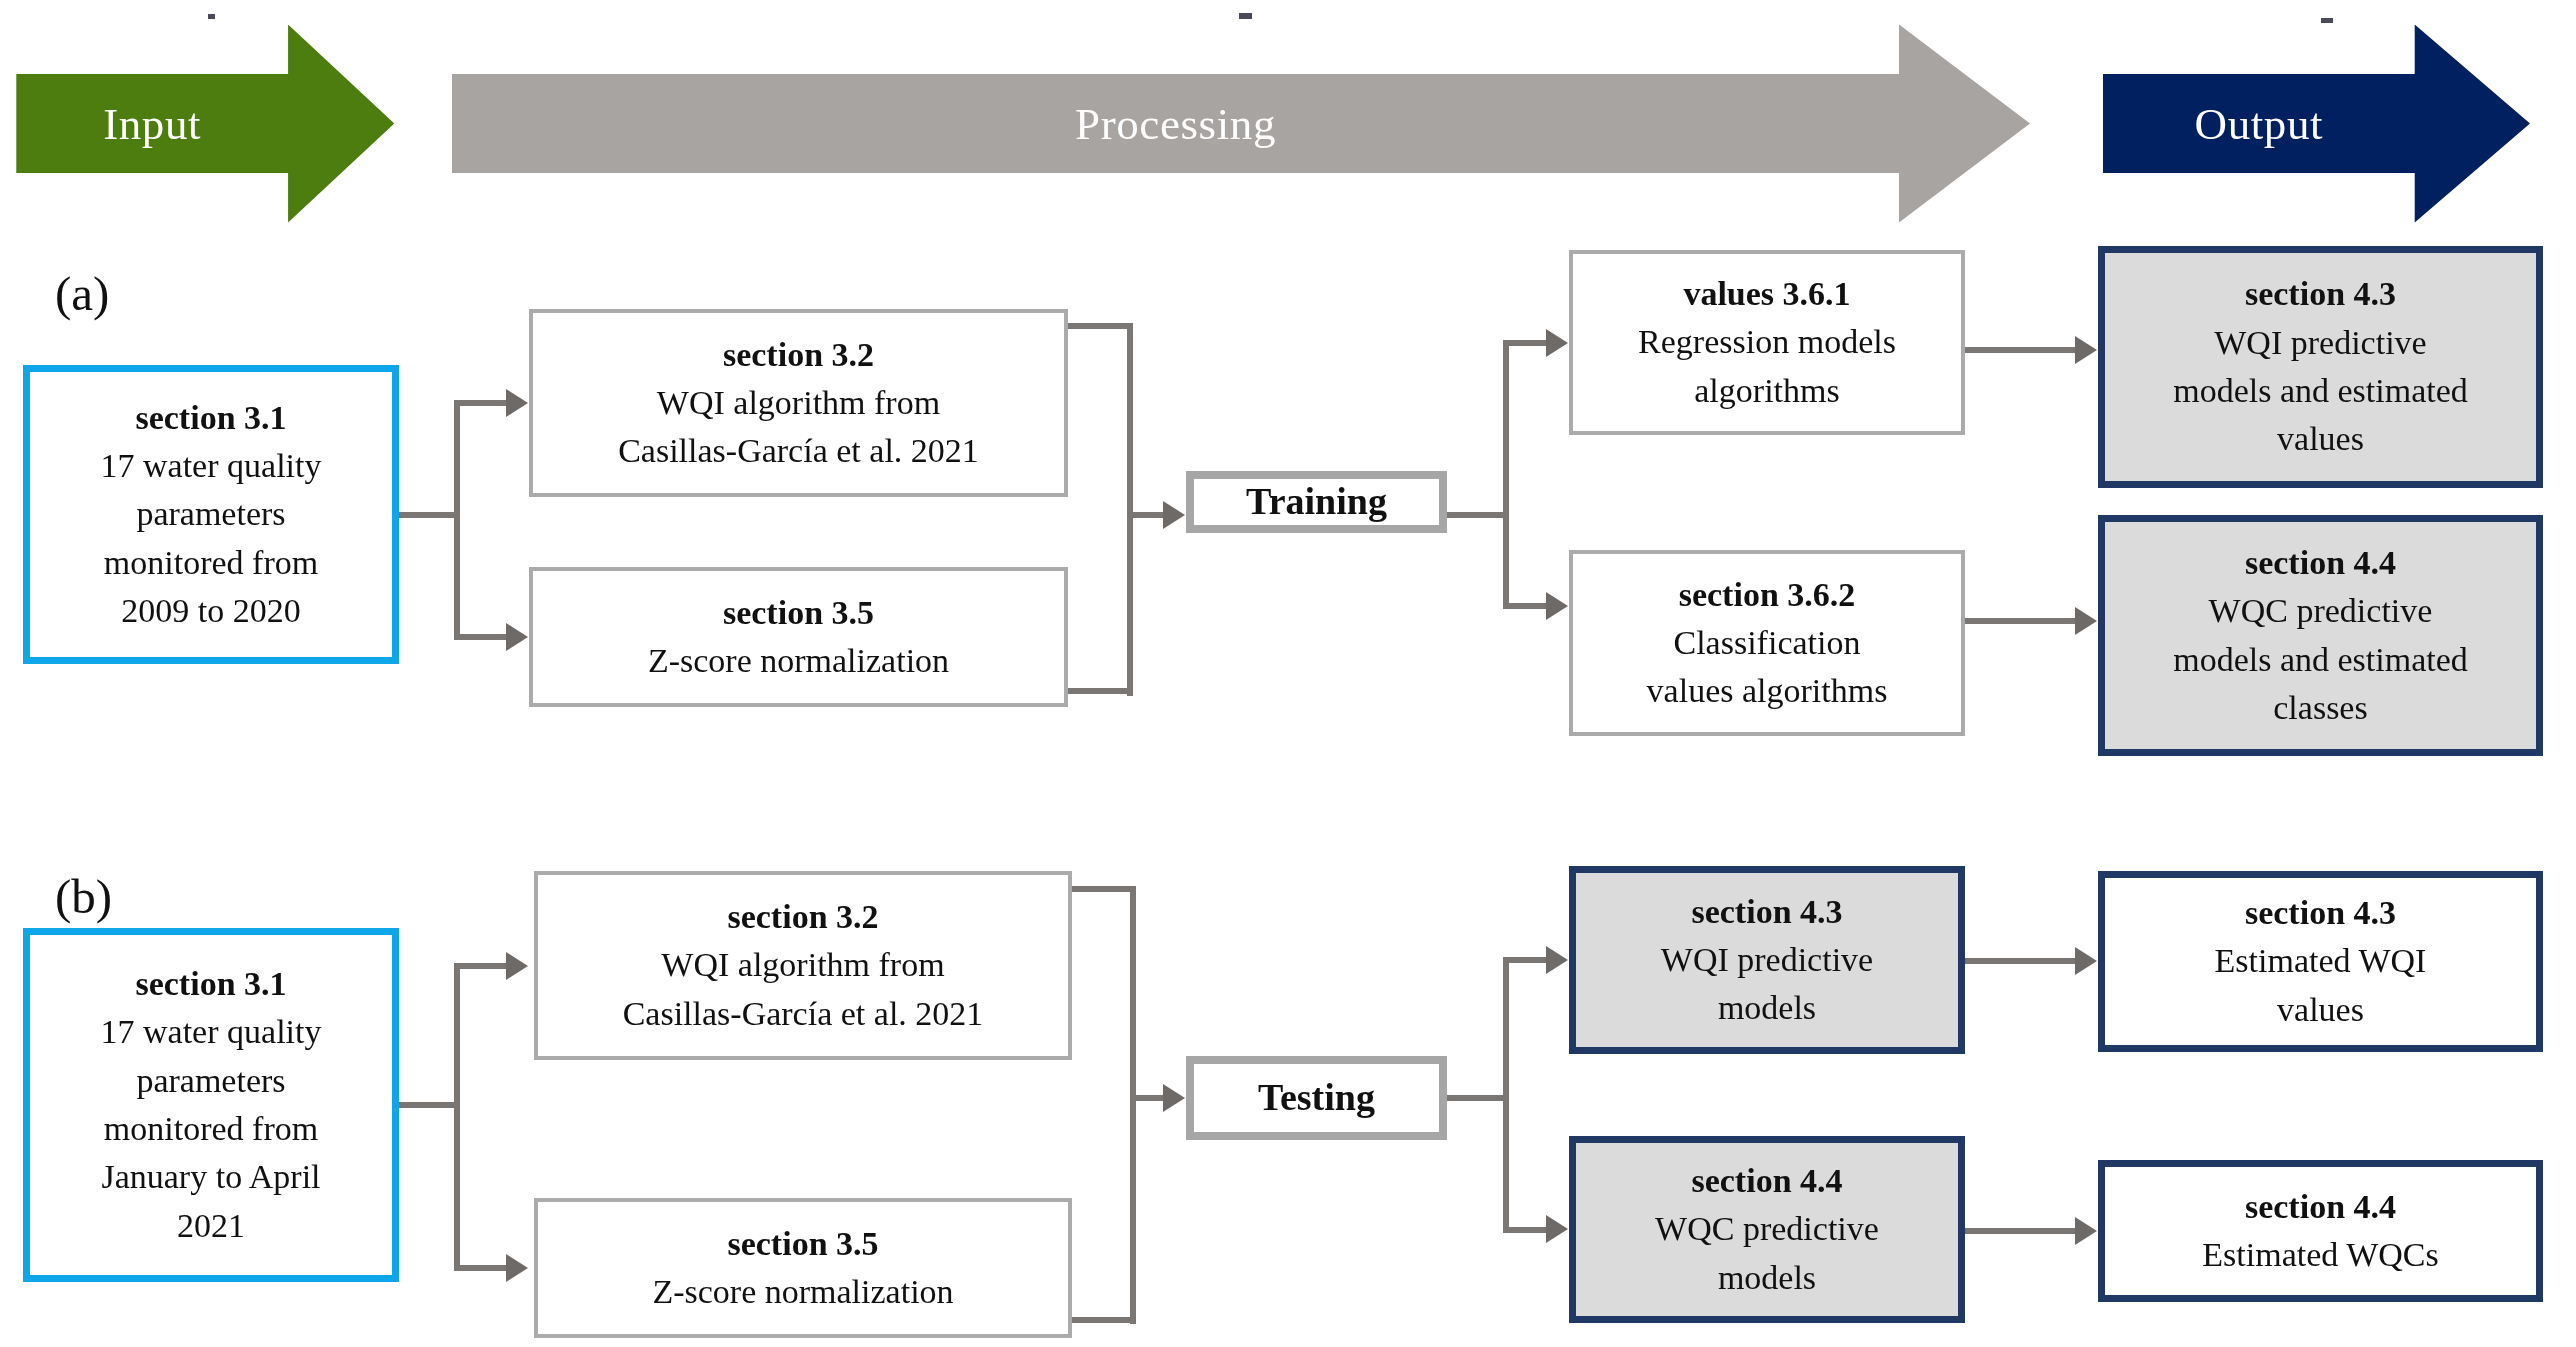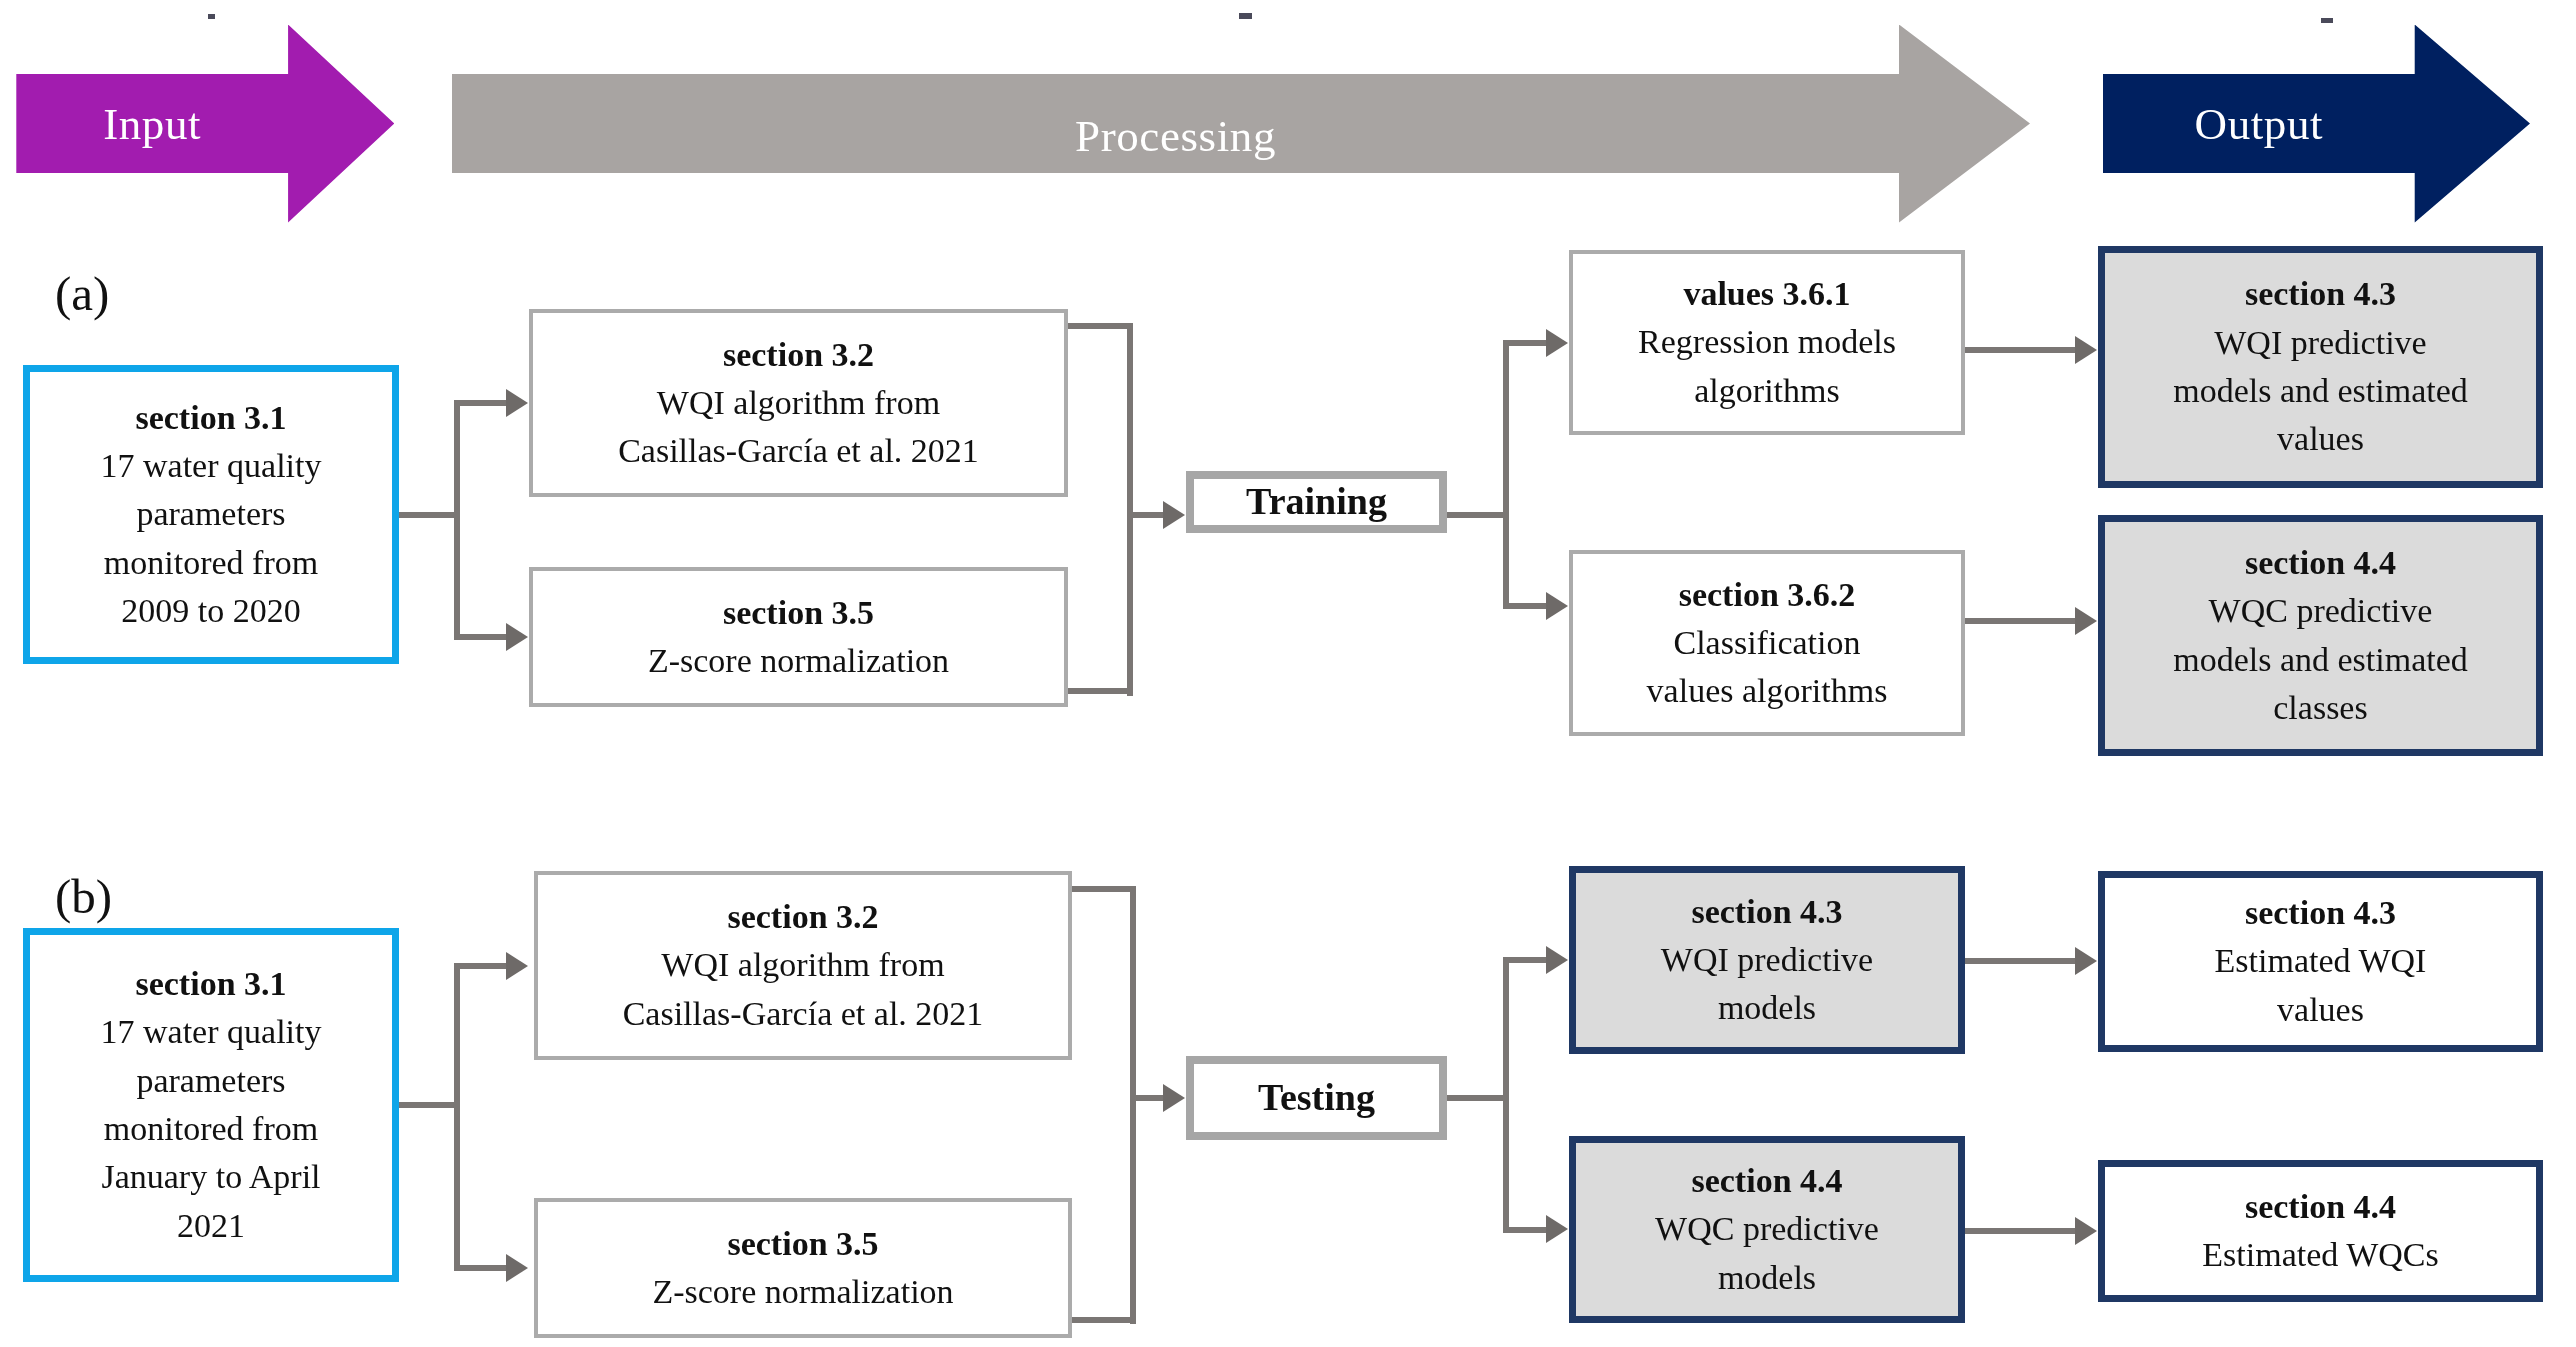--- a/index.html
+++ b/index.html
@@ -17,21 +17,21 @@
   .banner-arrow .banner-label{
     position:absolute;top:25%;height:50%;left:0;
     display:flex;align-items:center;justify-content:center;
     color:#ffffff;font-size:45px;letter-spacing:0.6px;
   }
   #arrow-input{left:16.3px;width:378px;background:#8EA9DC;
     clip-path:polygon(0 25%,71.9% 25%,71.9% 0,100% 50%,71.9% 100%,71.9% 75%,0 75%);}
   #arrow-input .banner-label{width:71.9%;}
   #arrow-processing{left:452px;width:1578px;background:#A8A4A2;
     clip-path:polygon(0 25%,91.7% 25%,91.7% 0,100% 50%,91.7% 100%,91.7% 75%,0 75%);}
-  #arrow-processing .banner-label{width:91.7%;margin-top:12px;}
+  #arrow-processing .banner-label{width:91.7%;}
   #arrow-output{left:2103px;width:427px;background:#002060;
     clip-path:polygon(0 25%,73% 25%,73% 0,100% 50%,73% 100%,73% 75%,0 75%);}
   #arrow-output .banner-label{width:73%;}
 
   
   .panel-label{position:absolute;font-size:49px;color:#111;}
   #label-a{left:55px;top:265px;}
   #label-b{left:55px;top:868px;}
 
   
@@ -82,21 +82,21 @@
   .artifact{position:absolute;background:#4a4a5a;}
   #artifact-1{left:208px;top:14px;width:7px;height:5.2px;}
   #artifact-2{left:1239px;top:13px;width:13px;height:5.8px;}
   #artifact-3{left:2321px;top:17.5px;width:11.7px;height:5.2px;}
 </style>
 </head>
 <body>
 
 <div id="canvas">
 
-  <div class="banner-arrow" id="arrow-input" style="background-color: #a21caf;">
+  <div class="banner-arrow" id="arrow-input" style="background-color: #4d7c0f;">
     <div class="banner-label">Input</div>
   </div>
   <div class="banner-arrow" id="arrow-processing" style="background-color: rgb(168, 164, 162);">
     <div class="banner-label">Processing</div>
   </div>
   <div class="banner-arrow" id="arrow-output" style="background-color: rgb(0, 32, 96);">
     <div class="banner-label">Output</div>
   </div>
 
   <div class="artifact" id="artifact-1"></div>

